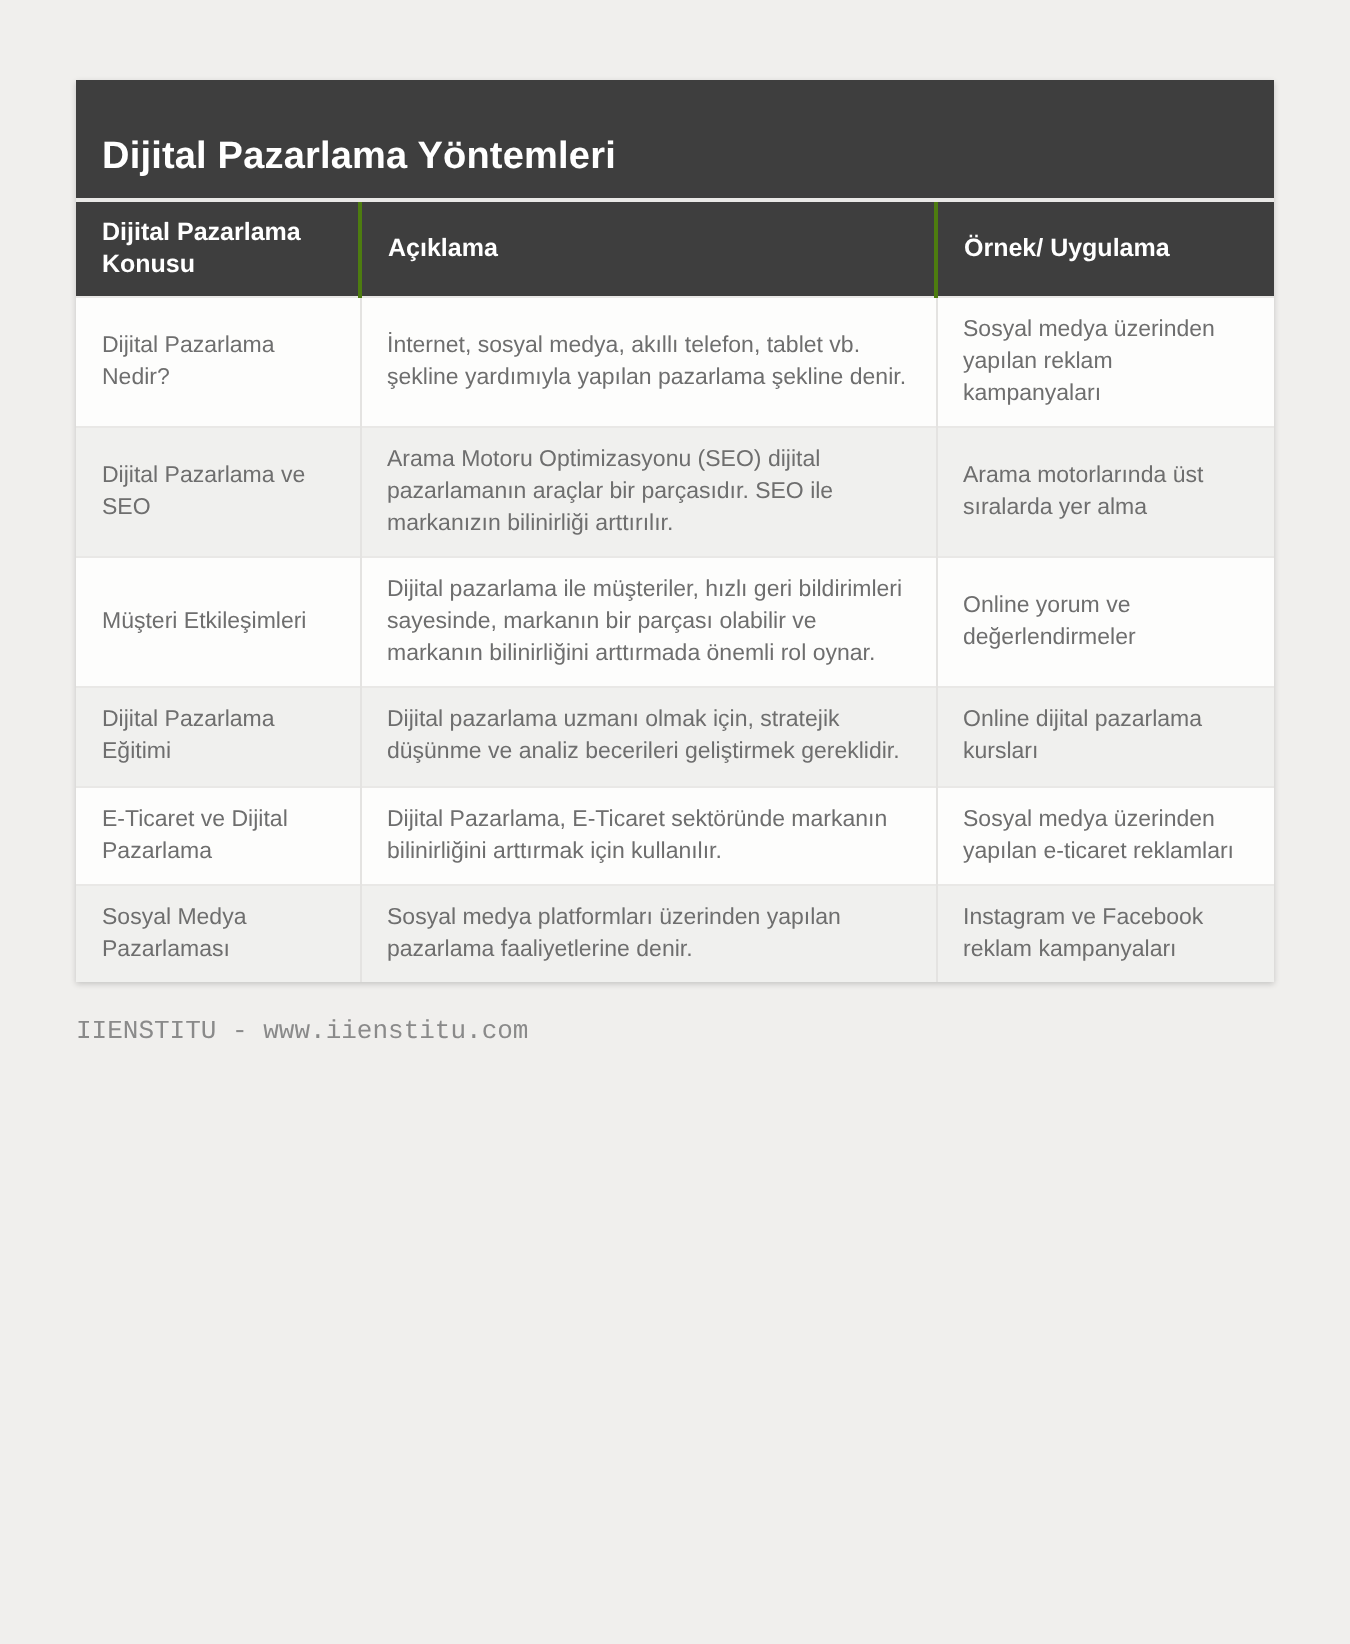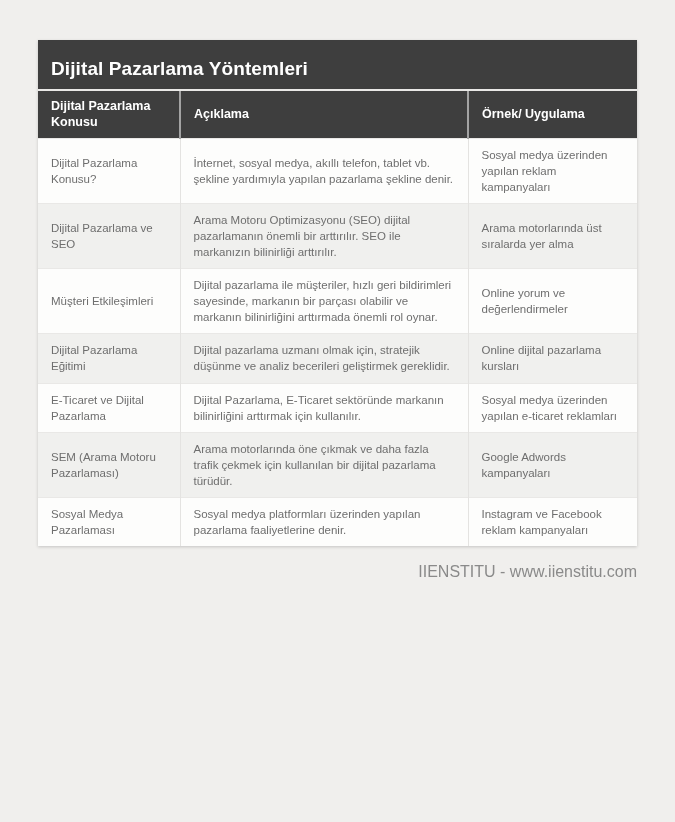--- a/index.html
+++ b/index.html
@@ -19,21 +19,21 @@
   .card {
     width: 599px;
     background: #fdfdfc;
     box-shadow: 0 1px 3px rgba(0,0,0,0.18);
   }
   .title-bar {
     background: #3e3e3e;
     color: #ffffff;
     font-size: 19px;
     font-weight: 700;
-    padding: 18px 13px 9px 13px;
+    padding: 28px 13px 9px 13px;
     border-bottom: 2px solid #e9e8e6;
     letter-spacing: 0.1px;
   }
   table.data-table {
     width: 100%;
     border-collapse: collapse;
     table-layout: fixed;
   }
   col.c-topic   { width: 142px; }
   col.c-desc    { width: 288px; }
@@ -43,41 +43,42 @@
     color: #ffffff;
     font-size: 12.5px;
     font-weight: 700;
     text-align: left;
     vertical-align: middle;
     padding: 7px 13px;
     height: 32px;
     line-height: 1.3;
   }
   .data-table th + th {
-    border-left: 2px solid #a3a3a3;
+    border-left: 2px solid #4d7c0f;
   }
   .data-table td {
     font-size: 11.5px;
     color: #6e6e6e;
     line-height: 1.4;
     padding: 8px 13px;
     vertical-align: middle;
     border-top: 1px solid #e9e8e6;
     word-wrap: break-word;
   }
   .data-table td + td {
     border-left: 1px solid #e4e3e1;
   }
   .data-table tbody tr:nth-child(odd)  { background: #fdfdfc; }
   .data-table tbody tr:nth-child(even) { background: #f0f0ee; }
   .footer {
     margin-top: 17px;
-    text-align: right;
+    text-align: left;
     color: #8a8a8a;
-    font-size: 16px;
+    font-size: 13px;
+    font-family: Liberation Mono, monospace;
   }
 </style>
 </head>
 <body>
 
 <div class="page">
   <div class="card">
     <div class="title-bar">Dijital Pazarlama Yöntemleri</div>
     <table class="data-table">
       <colgroup>
@@ -87,50 +88,45 @@
       </colgroup>
       <thead>
         <tr>
           <th>Dijital Pazarlama Konusu</th>
           <th>Açıklama</th>
           <th>Örnek/ Uygulama</th>
         </tr>
       </thead>
       <tbody>
         <tr>
-          <td>Dijital Pazarlama Konusu?</td>
+          <td>Dijital Pazarlama Nedir?</td>
           <td>İnternet, sosyal medya, akıllı telefon, tablet vb. şekline yardımıyla yapılan pazarlama şekline denir.</td>
           <td>Sosyal medya üzerinden yapılan reklam kampanyaları</td>
         </tr>
         <tr>
           <td>Dijital Pazarlama ve SEO</td>
-          <td>Arama Motoru Optimizasyonu (SEO) dijital pazarlamanın önemli bir arttırılır. SEO ile markanızın bilinirliği arttırılır.</td>
+          <td>Arama Motoru Optimizasyonu (SEO) dijital pazarlamanın araçlar bir parçasıdır. SEO ile markanızın bilinirliği arttırılır.</td>
           <td>Arama motorlarında üst sıralarda yer alma</td>
         </tr>
         <tr>
           <td>Müşteri Etkileşimleri</td>
           <td>Dijital pazarlama ile müşteriler, hızlı geri bildirimleri sayesinde, markanın bir parçası olabilir ve markanın bilinirliğini arttırmada önemli rol oynar.</td>
           <td>Online yorum ve değerlendirmeler</td>
         </tr>
         <tr>
           <td>Dijital Pazarlama Eğitimi</td>
           <td>Dijital pazarlama uzmanı olmak için, stratejik düşünme ve analiz becerileri geliştirmek gereklidir.</td>
           <td>Online dijital pazarlama kursları</td>
         </tr>
         <tr>
           <td>E-Ticaret ve Dijital Pazarlama</td>
           <td>Dijital Pazarlama, E-Ticaret sektöründe markanın bilinirliğini arttırmak için kullanılır.</td>
           <td>Sosyal medya üzerinden yapılan e-ticaret reklamları</td>
         </tr>
         <tr>
-          <td>SEM (Arama Motoru Pazarlaması)</td>
-          <td>Arama motorlarında öne çıkmak ve daha fazla trafik çekmek için kullanılan bir dijital pazarlama türüdür.</td>
-          <td>Google Adwords kampanyaları</td>
-        </tr>
-        <tr>
           <td>Sosyal Medya Pazarlaması</td>
           <td>Sosyal medya platformları üzerinden yapılan pazarlama faaliyetlerine denir.</td>
           <td>Instagram ve Facebook reklam kampanyaları</td>
         </tr>
       </tbody>
     </table>
   </div>
   <div class="footer">IIENSTITU - www.iienstitu.com</div>
 </div>
 

